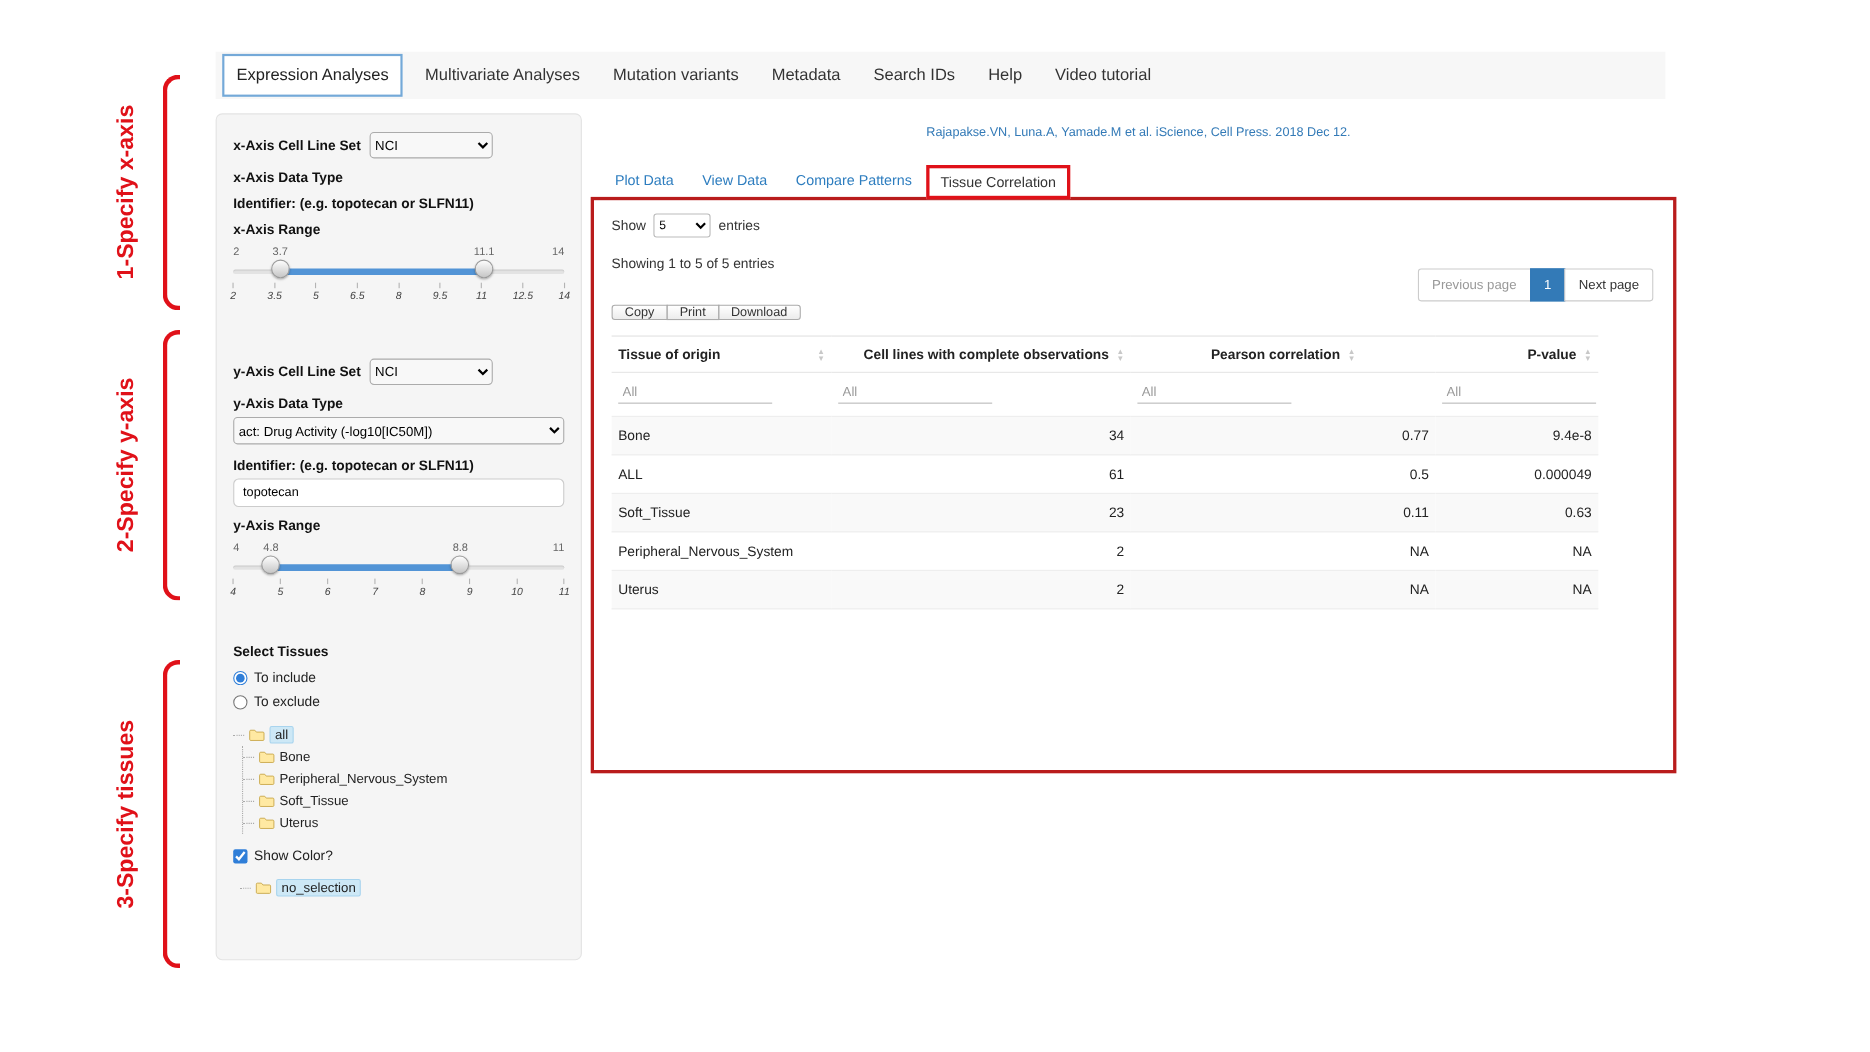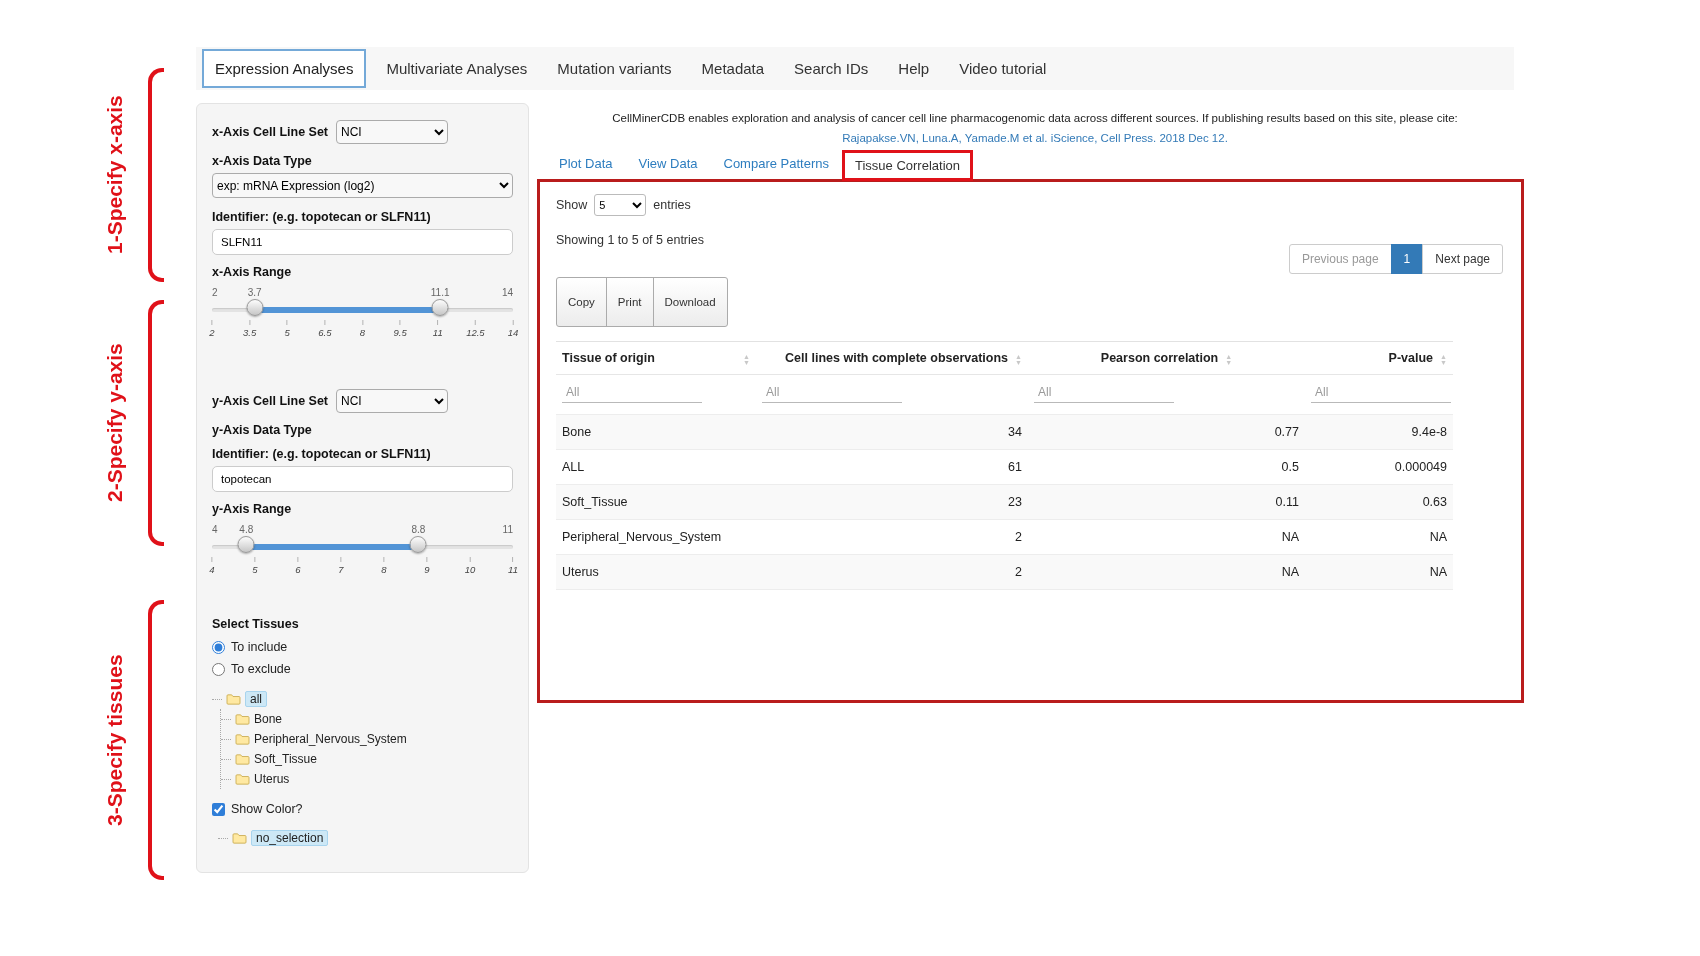--- a/index.html
+++ b/index.html
@@ -106,21 +106,21 @@
   .page-btn {
     font-size:12px; padding:7px 12px; border:1px solid #ccc; background:#fff;
     color:#333; cursor:pointer; margin-left:-1px; font-family:inherit;
   }
   .page-btn.muted { color:#999; border-radius:3px 0 0 3px; }
   .page-btn.last { border-radius:0 3px 3px 0; }
   .page-btn.current { background:#337ab7; border-color:#337ab7; color:#fff; }
 
   .export-row { margin-top:30px; display:flex; }
   .exp-btn {
-    font-size:11.5px; padding:18px 11px; border:1px solid #ababab;
+    font-size:11.5px; padding:0 11px; border:1px solid #ababab;
     background:linear-gradient(#fff,#ececec); color:#333; cursor:pointer;
     margin-left:-1px; font-family:inherit;text-align:center;
   }
   .exp-btn:first-child { border-radius:3px 0 0 3px; margin-left:0; }
   .exp-btn:last-child  { border-radius:0 3px 3px 0; }
 
   .dtable { width:897px; border-collapse:collapse; margin-top:14px; table-layout:fixed; }
   .dtable th {
     font-size:12.5px; font-weight:bold; color:#222; padding:9px 6px;
     border-top:1px solid #e2e2e2; border-bottom:1px solid #e6e6e6;
@@ -167,25 +167,21 @@
 <aside class="sidebar">
 
   <section>
     <div class="inline-row">
       <span class="lbl">x-Axis Cell Line Set</span>
       <select class="sel-sm">
         <option>NCI</option>
       </select>
     </div>
     <span class="lbl blk">x-Axis Data Type</span>
-    <select class="sel-full">
-      <option>exp: mRNA Expression (log2)</option>
-    </select>
     <span class="lbl blk">Identifier: (e.g. topotecan or SLFN11)</span>
-    <input class="txt" type="text" value="SLFN11" style="">
     <span class="lbl blk">x-Axis Range</span>
 
     <div class="range-block">
       <span class="rs-min">2</span>
       <span class="rs-from" style="left:14.2%">3.7</span>
       <span class="rs-to" style="left:75.8%">11.1</span>
       <span class="rs-max">14</span>
       <div class="rs-track"></div>
       <div class="rs-bar" style="left:14.2%;width:61.6%"></div>
       <div class="rs-handle" style="left:14.2%"></div>
@@ -232,20 +228,23 @@
   </section>
 
   <section class="section-y">
     <div class="inline-row">
       <span class="lbl">y-Axis Cell Line Set</span>
       <select class="sel-sm">
         <option>NCI</option>
       </select>
     </div>
     <span class="lbl blk">y-Axis Data Type</span>
+    <select class="sel-full">
+      <option>act: Drug Activity (-log10[IC50M])</option>
+    </select>
     <span class="lbl blk">Identifier: (e.g. topotecan or SLFN11)</span>
     <input class="txt" type="text" value="topotecan" style="">
     <span class="lbl blk">y-Axis Range</span>
 
     <div class="range-block">
       <span class="rs-min">4</span>
       <span class="rs-from" style="left:11.4%">4.8</span>
       <span class="rs-to" style="left:68.6%">8.8</span>
       <span class="rs-max">11</span>
       <div class="rs-track"></div>
@@ -364,21 +363,20 @@
               <path d="M1 3c0-.6.4-1 1-1h4l1.5 1.8H14c.6 0 1 .4 1 1V11c0 .6-.4 1-1 1H2c-.6 0-1-.4-1-1z" fill="#ffe9a2" stroke="#c8a84b" stroke-width="0.9"></path>
             </svg>
         </span>
         <span class="node-hl">no_selection</span>
       </div>
     </div>
   </section>
 </aside>
 
 <div class="intro">
-  <div>CellMinerCDB enables exploration and analysis of cancer cell line pharmacogenomic data across different sources. If publishing results based on this site, please cite:</div>
   <a>Rajapakse.VN, Luna.A, Yamade.M et al. iScience, Cell Press. 2018 Dec 12.</a>
 </div>
 
 <div class="subtabs">
   <div class="subtab">Plot Data</div>
   <div class="subtab">View Data</div>
   <div class="subtab">Compare Patterns</div>
   <div class="subtab active">Tissue Correlation</div>
 </div>
 

